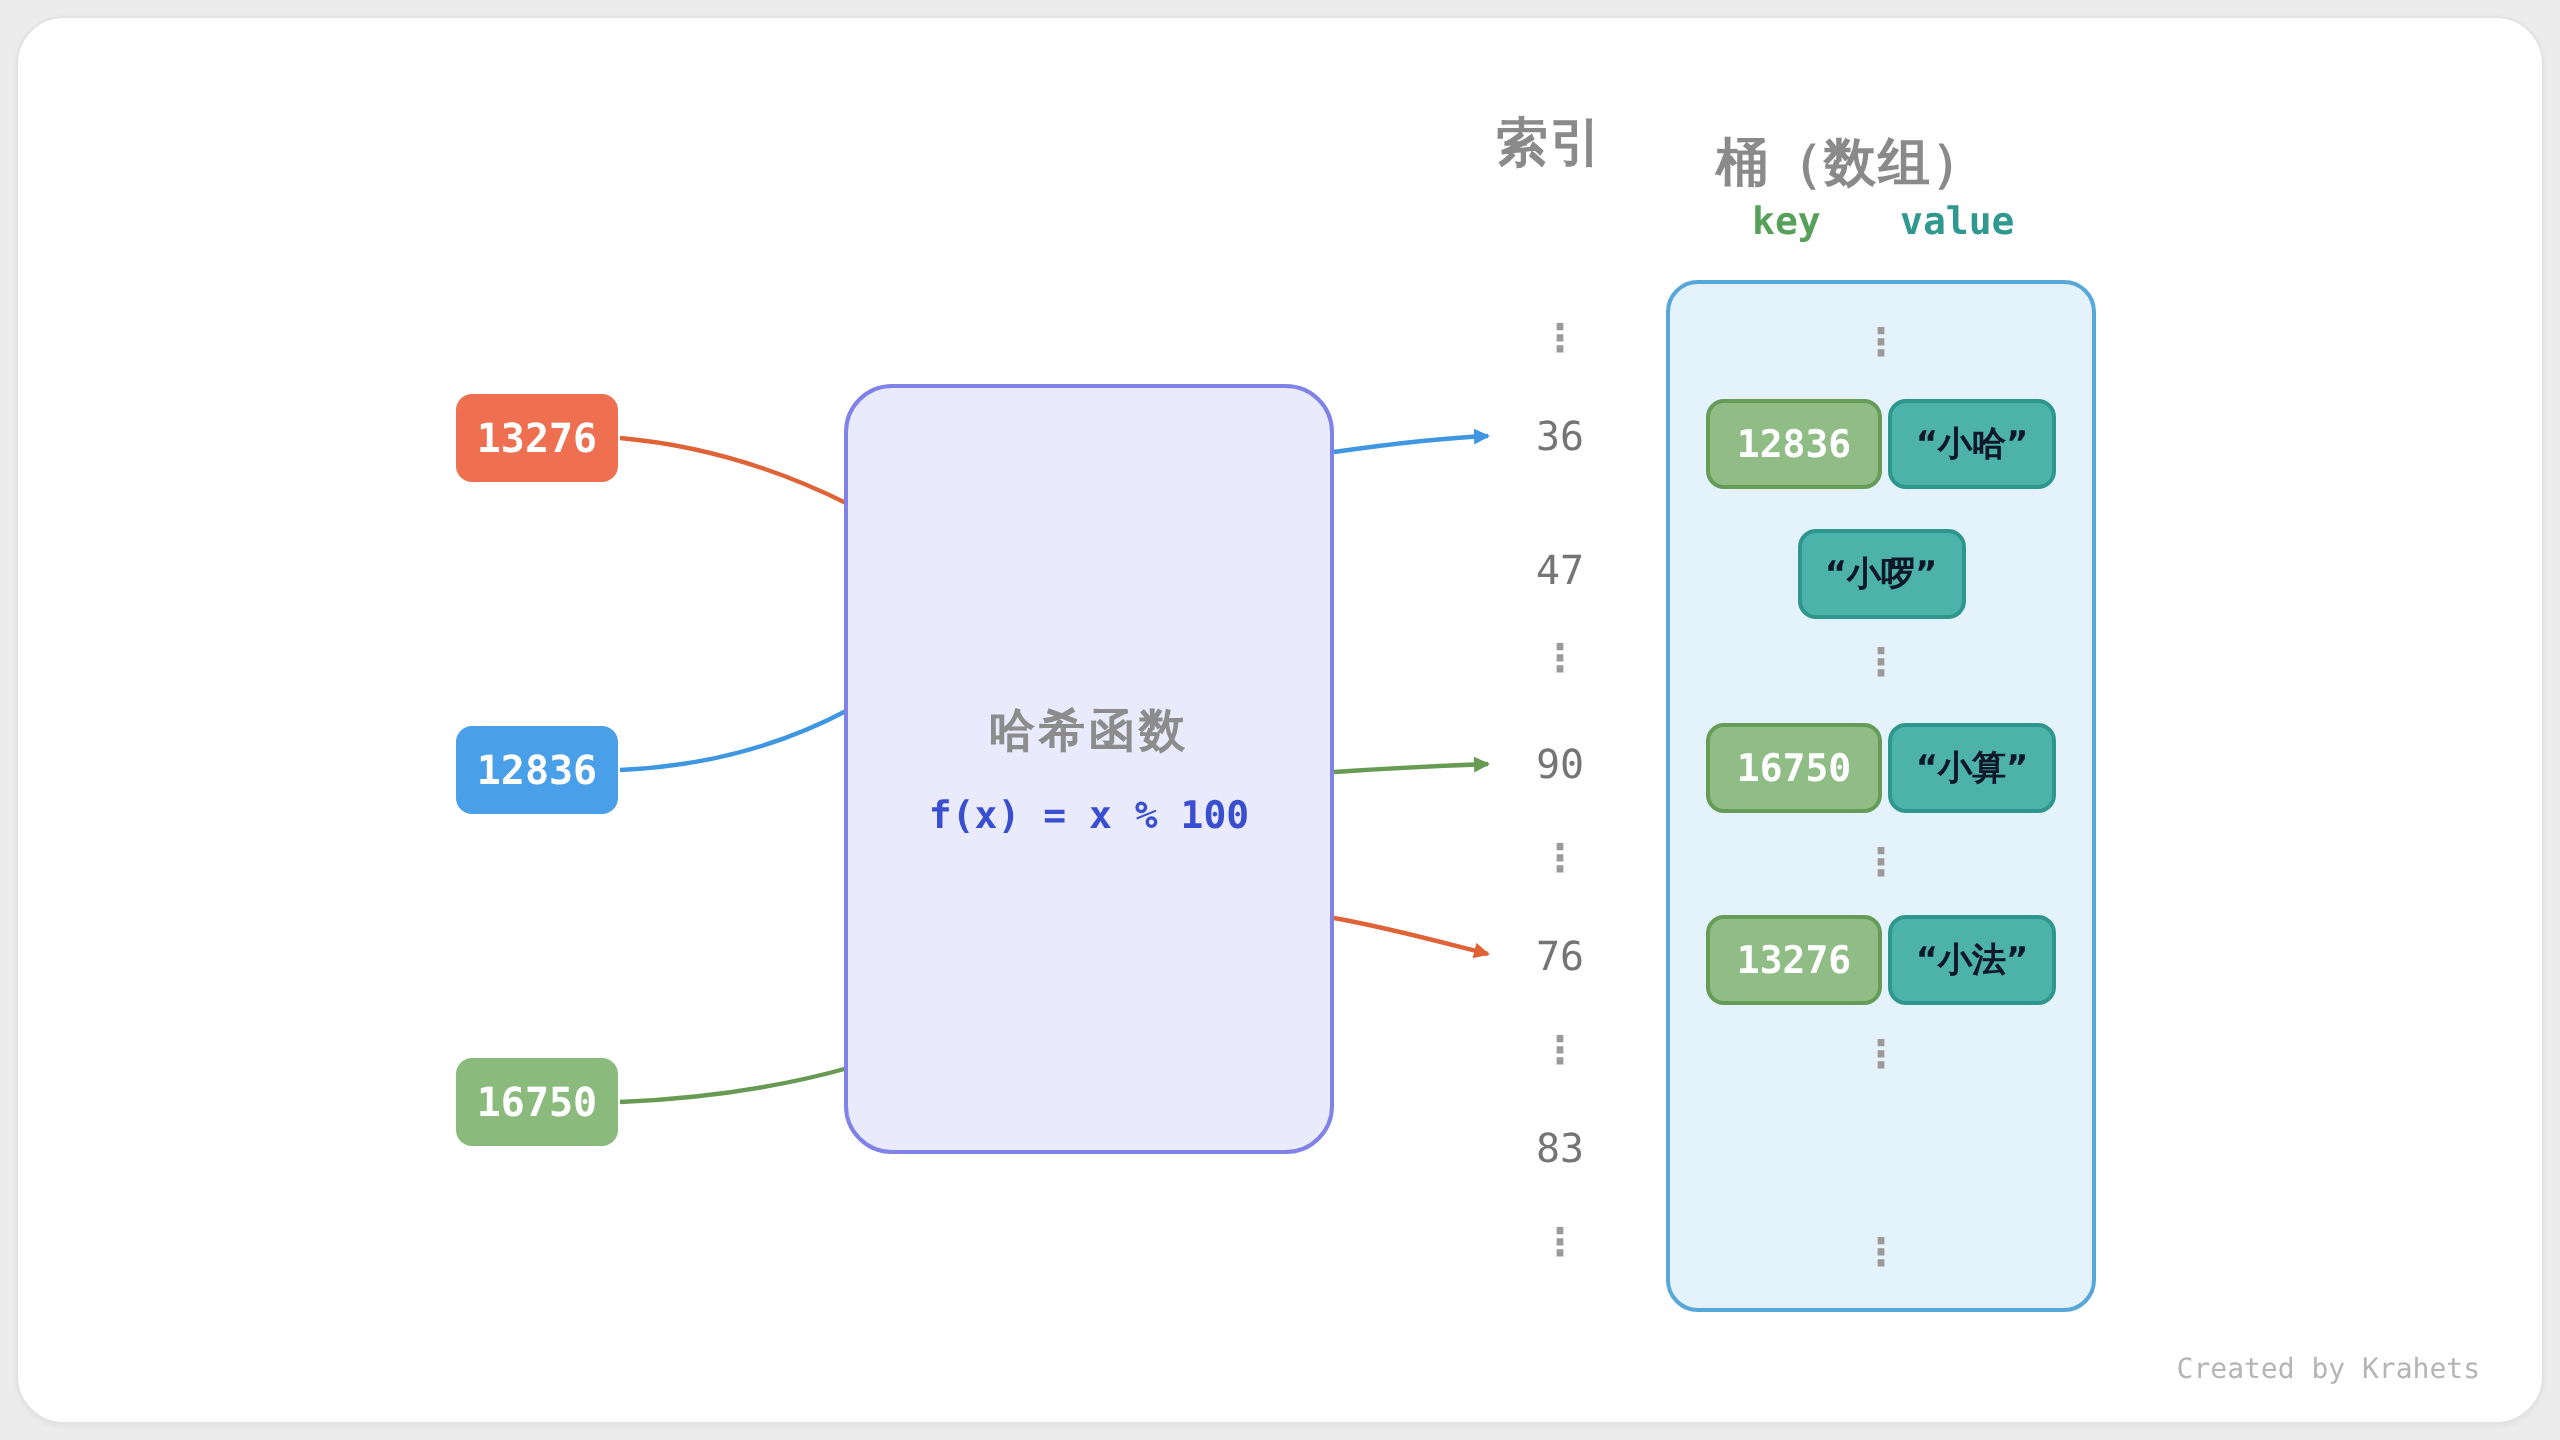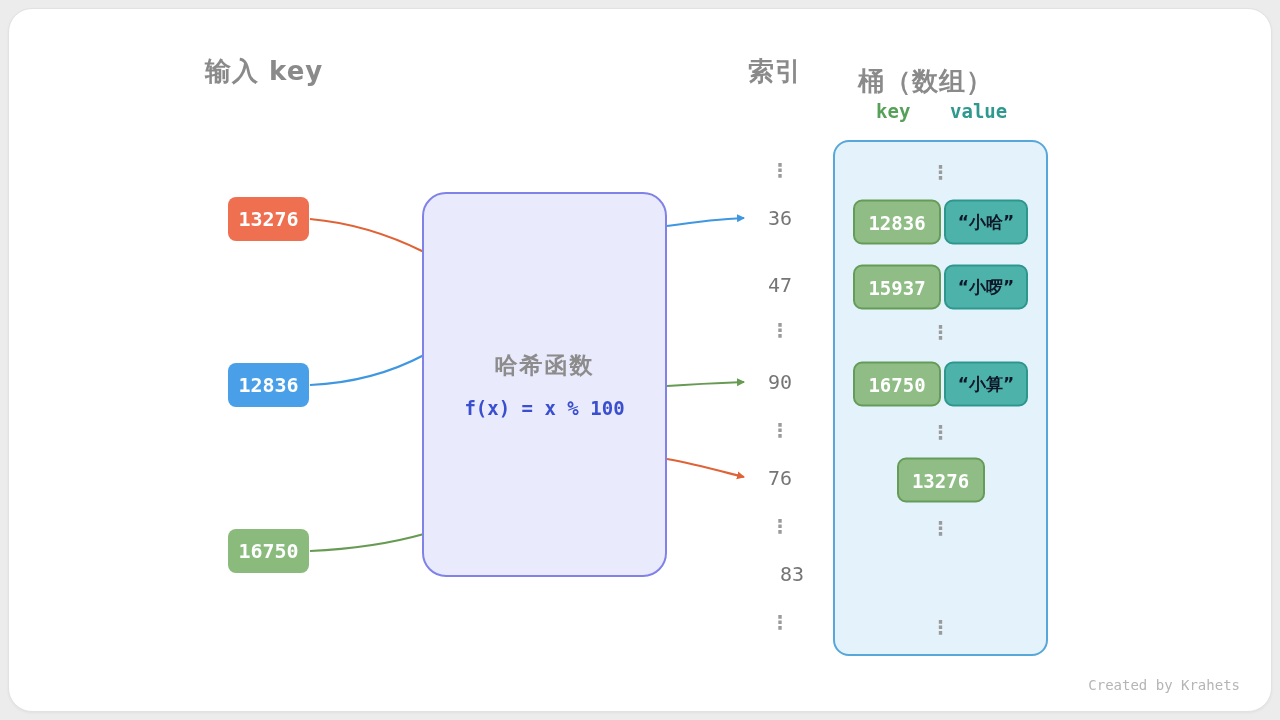--- a/index.html
+++ b/index.html
@@ -147,21 +147,20 @@
       <path class="seg curve-1" d="M 667 226 C 695 222, 720 219, 744 218" marker-end="url(#arrhead-1)" style="stroke: rgb(62, 151, 224);"></path>
     </g>
 
     <g>
       <path class="seg curve-2" d="M 310 551 C 355 549, 392 543, 424 534" style="stroke: rgb(103, 155, 83);"></path>
       <path class="seg faint curve-2" d="M 424 534 C 475 520, 510 490, 545 455 C 585 415, 625 392, 667 386" style="stroke: rgb(103, 155, 83);"></path>
       <path class="seg curve-2" d="M 667 386 C 695 384, 718 383, 744 382" marker-end="url(#arrhead-2)" style="stroke: rgb(103, 155, 83);"></path>
     </g>
   </svg>
 
-  <div class="hdr" id="hdr-input">输入 key</div>
   <div class="hdr" id="hdr-index">索引</div>
   <div class="hdr" id="hdr-bucket">桶（数组）</div>
 
   <div class="kv-label" id="lbl-key">key</div>
   <div class="kv-label" id="lbl-value">value</div>
 
   <div id="input-keys">
       <div class="input-box mono" style="top: 197px; background: rgb(238, 112, 81);">13276</div>
       <div class="input-box mono" style="top: 363px; background: rgb(74, 160, 232);">12836</div>
       <div class="input-box mono" style="top: 529px; background: rgb(138, 187, 125);">16750</div>
@@ -174,43 +173,43 @@
 
   <div id="index-col">
       <div class="dots" style="top: 170px;">⋮</div>
       <div class="idx-num mono" style="top: 218px;">36</div>
       <div class="idx-num mono" style="top: 285px;">47</div>
       <div class="dots" style="top: 330px;">⋮</div>
       <div class="idx-num mono" style="top: 382px;">90</div>
       <div class="dots" style="top: 430px;">⋮</div>
       <div class="idx-num mono" style="top: 478px;">76</div>
       <div class="dots" style="top: 526px;">⋮</div>
-      <div class="idx-num mono" style="top: 574px; margin-left: 12px;">83</div>
+      <div class="idx-num mono" style="top: 574px;">83</div>
       <div class="dots" style="top: 622px;">⋮</div>
     </div>
 
   <div id="bucket">
     <div id="bucket-rows">
         <div class="dots" style="top: 30px;">⋮</div>
         <div class="pair" style="top: 80px;">
           <div class="kbox mono">12836</div>
           <div class="vbox">“小哈”</div>
         </div>
         <div class="pair" style="top: 145px;">
-          <div class="kbox mono">15937</div>
           <div class="vbox">“小啰”</div>
         </div>
         <div class="dots" style="top: 190px;">⋮</div>
         <div class="pair" style="top: 242px;">
           <div class="kbox mono">16750</div>
           <div class="vbox">“小算”</div>
         </div>
         <div class="dots" style="top: 290px;">⋮</div>
         <div class="pair" style="top: 338px;">
           <div class="kbox mono">13276</div>
+          <div class="vbox">“小法”</div>
         </div>
         <div class="dots" style="top: 386px;">⋮</div>
         <div class="dots" style="top: 485px;">⋮</div>
       </div>
   </div>
 
   <div class="watermark">Created by Krahets</div>
 
 </div>
 

